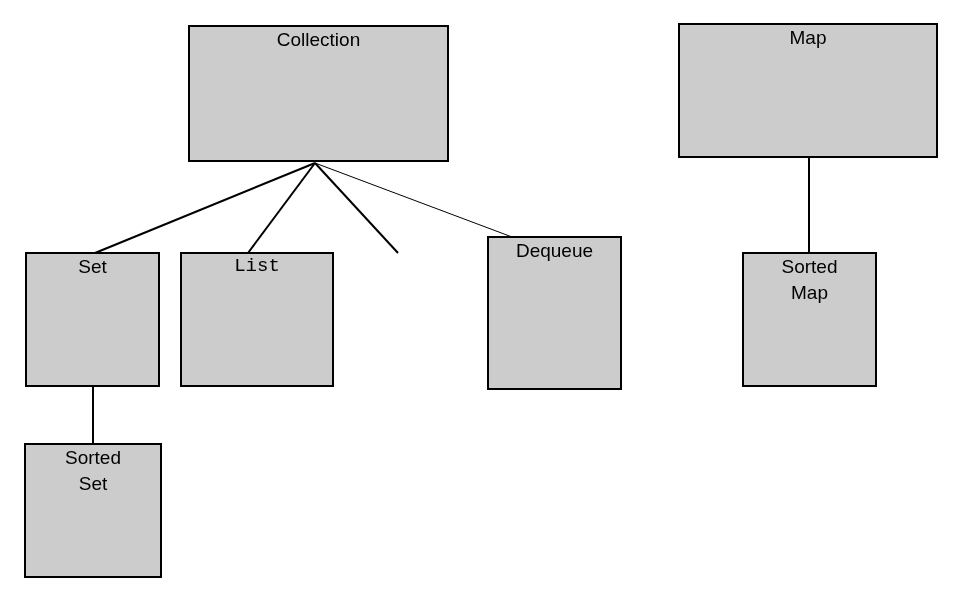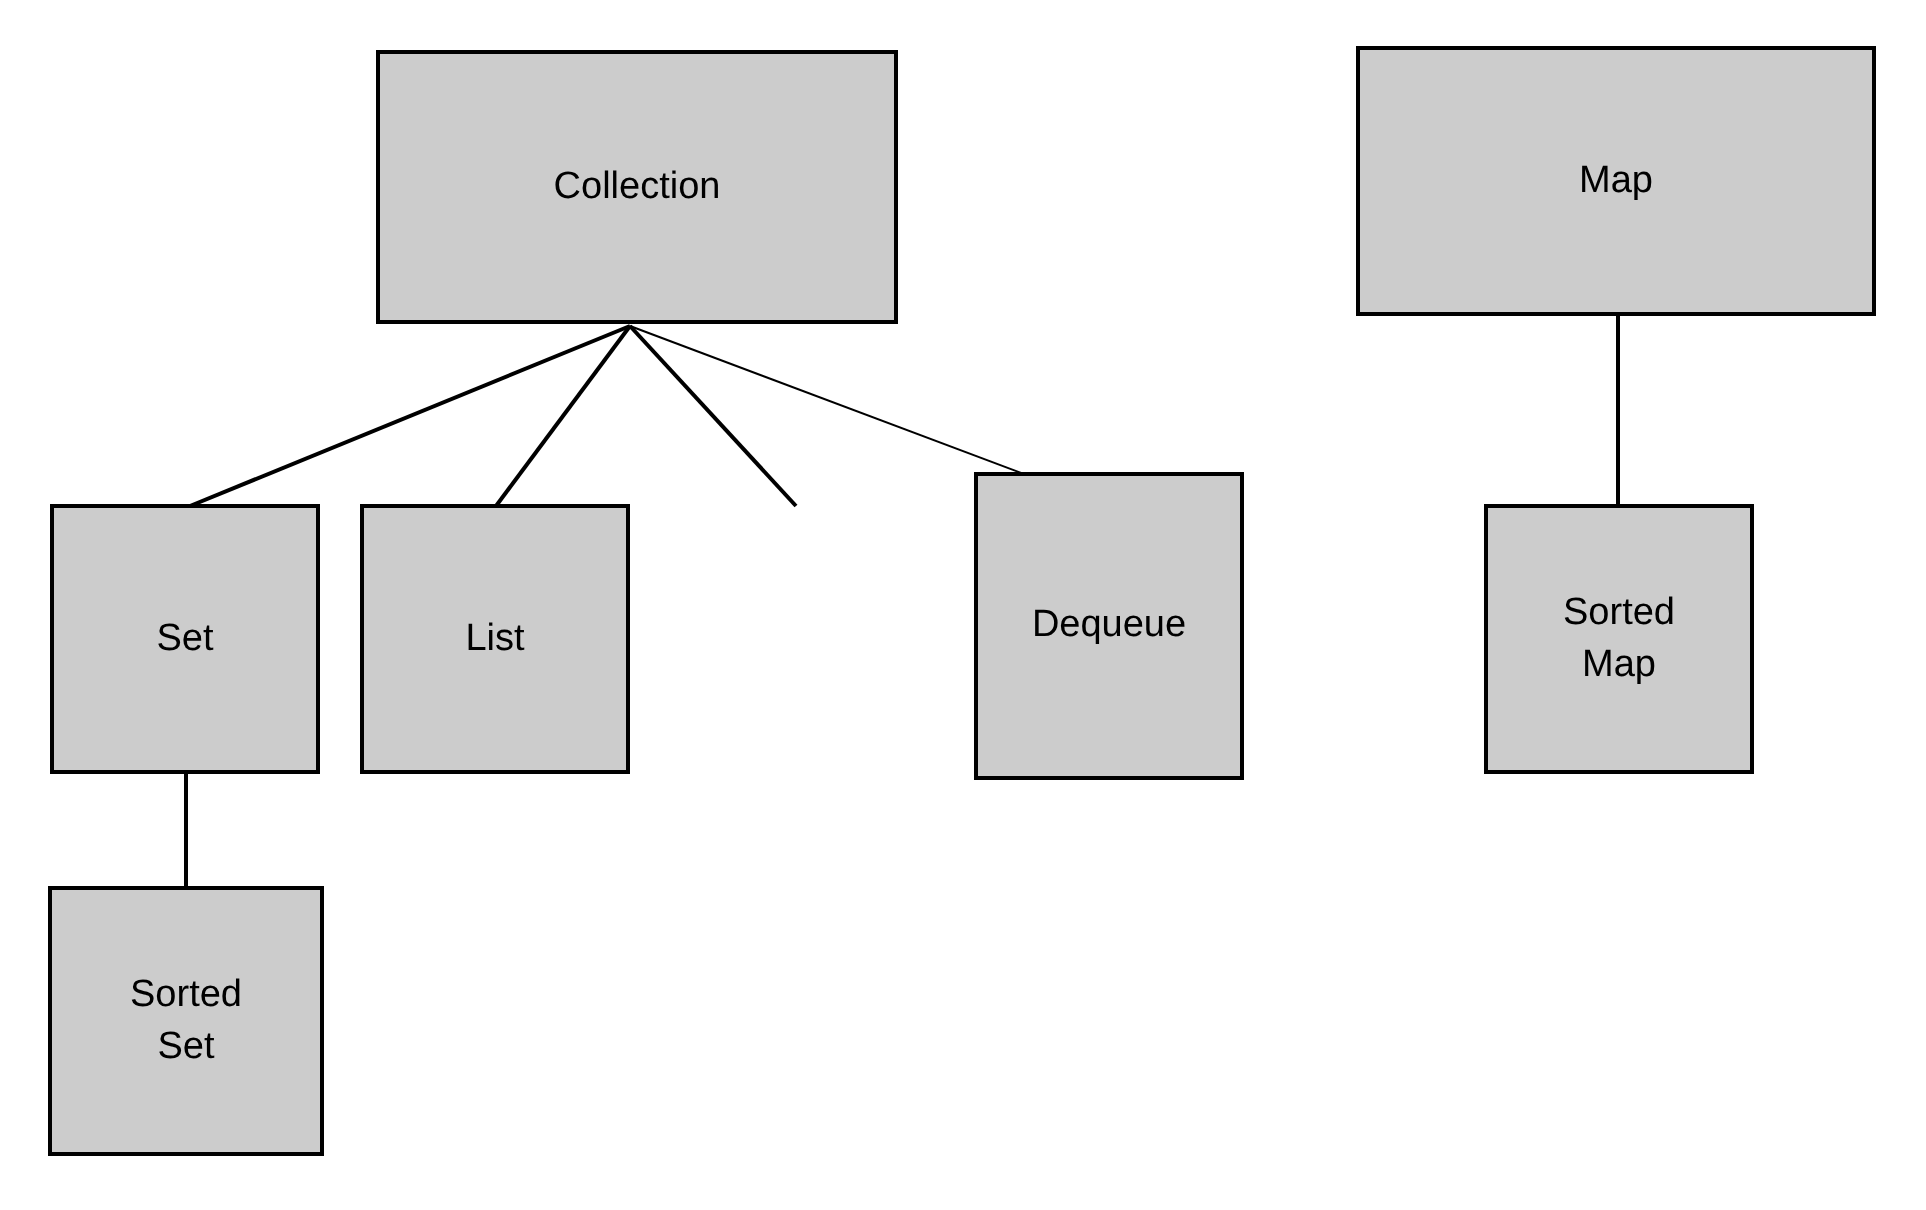--- a/index.html
+++ b/index.html
@@ -24,35 +24,35 @@
     width: 963px;
     height: 605px;
     pointer-events: none;
   }
   .node {
     position: absolute;
     box-sizing: border-box;
     background: var(--node-fill, #cccccc);
     border: 2px solid var(--node-border, #000000);
     display: flex;
-    align-items: center;
+    align-items: flex-start;
     justify-content: center;
     text-align: center;
   }
   .node-label {
     font-size: 19px;
     line-height: 1.35;
     color: var(--text, #000000);
     white-space: pre-line;
   }
   
   .node-collection { left: 188px; top: 25px;  width: 261px; height: 137px; }
   .node-map        { left: 678px; top: 23px;  width: 260px; height: 135px; }
   .node-set        { left: 25px;  top: 252px; width: 135px; height: 135px; }
-  .node-list       { left: 180px; top: 252px; width: 135px; height: 135px; }
+  .node-list       { left: 180px; top: 252px; width: 154px; height: 135px; font-family: Liberation Mono, monospace; }
   .node-queue      { left: 333px; top: 252px; width: 136px; height: 135px; }
   .node-dequeue    { left: 487px; top: 236px; width: 135px; height: 154px; }
   .node-sorted-map { left: 742px; top: 252px; width: 135px; height: 135px; }
   .node-sorted-set { left: 24px;  top: 443px; width: 138px; height: 135px; }
 </style>
 </head>
 <body>
 
 <div class="canvas">
 

